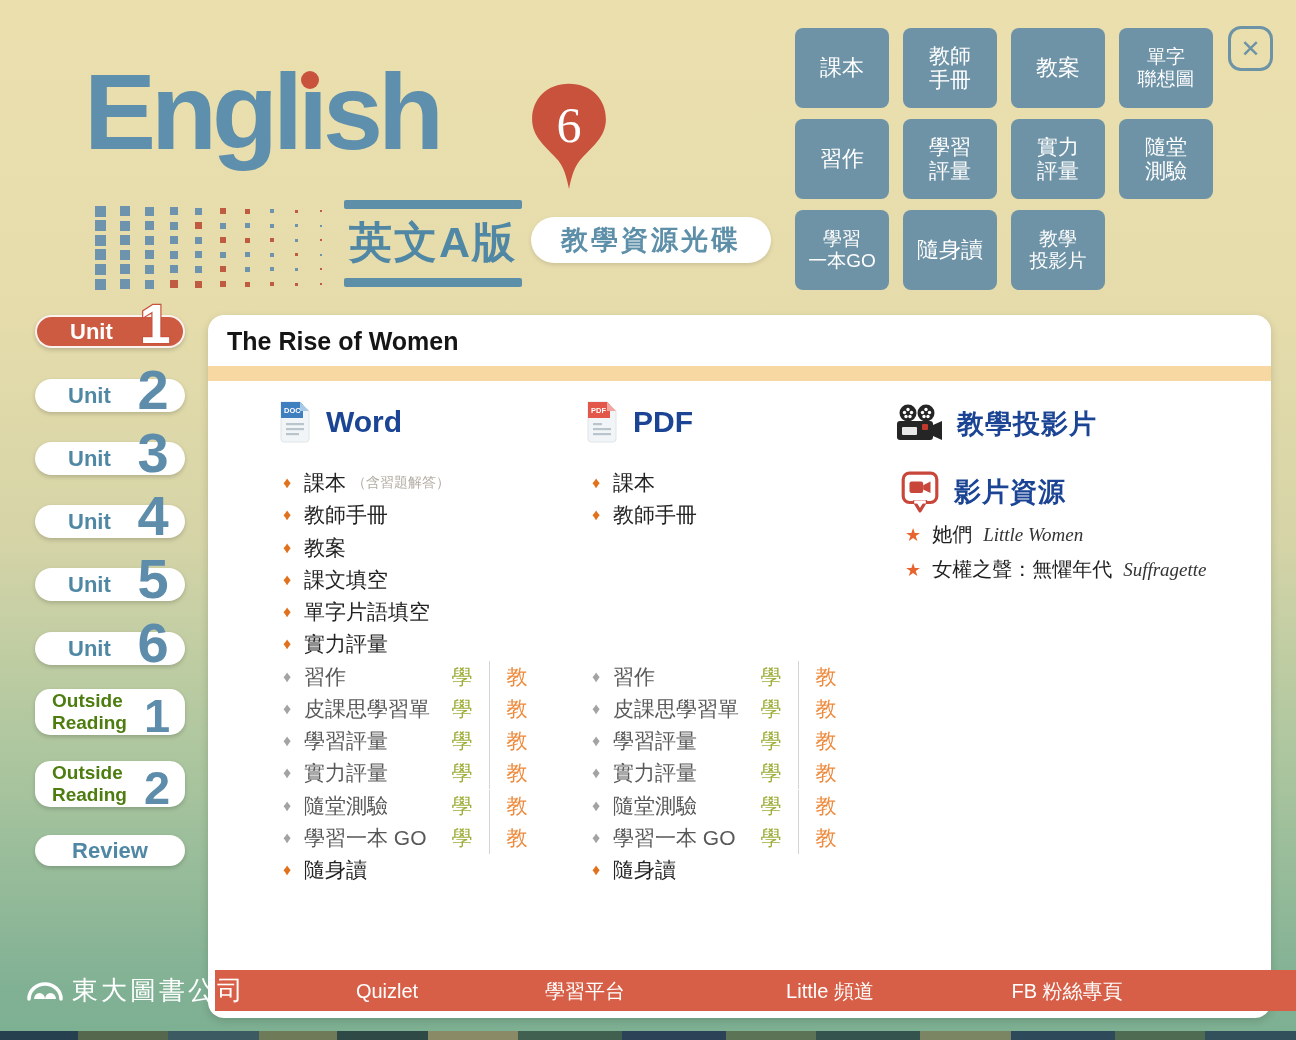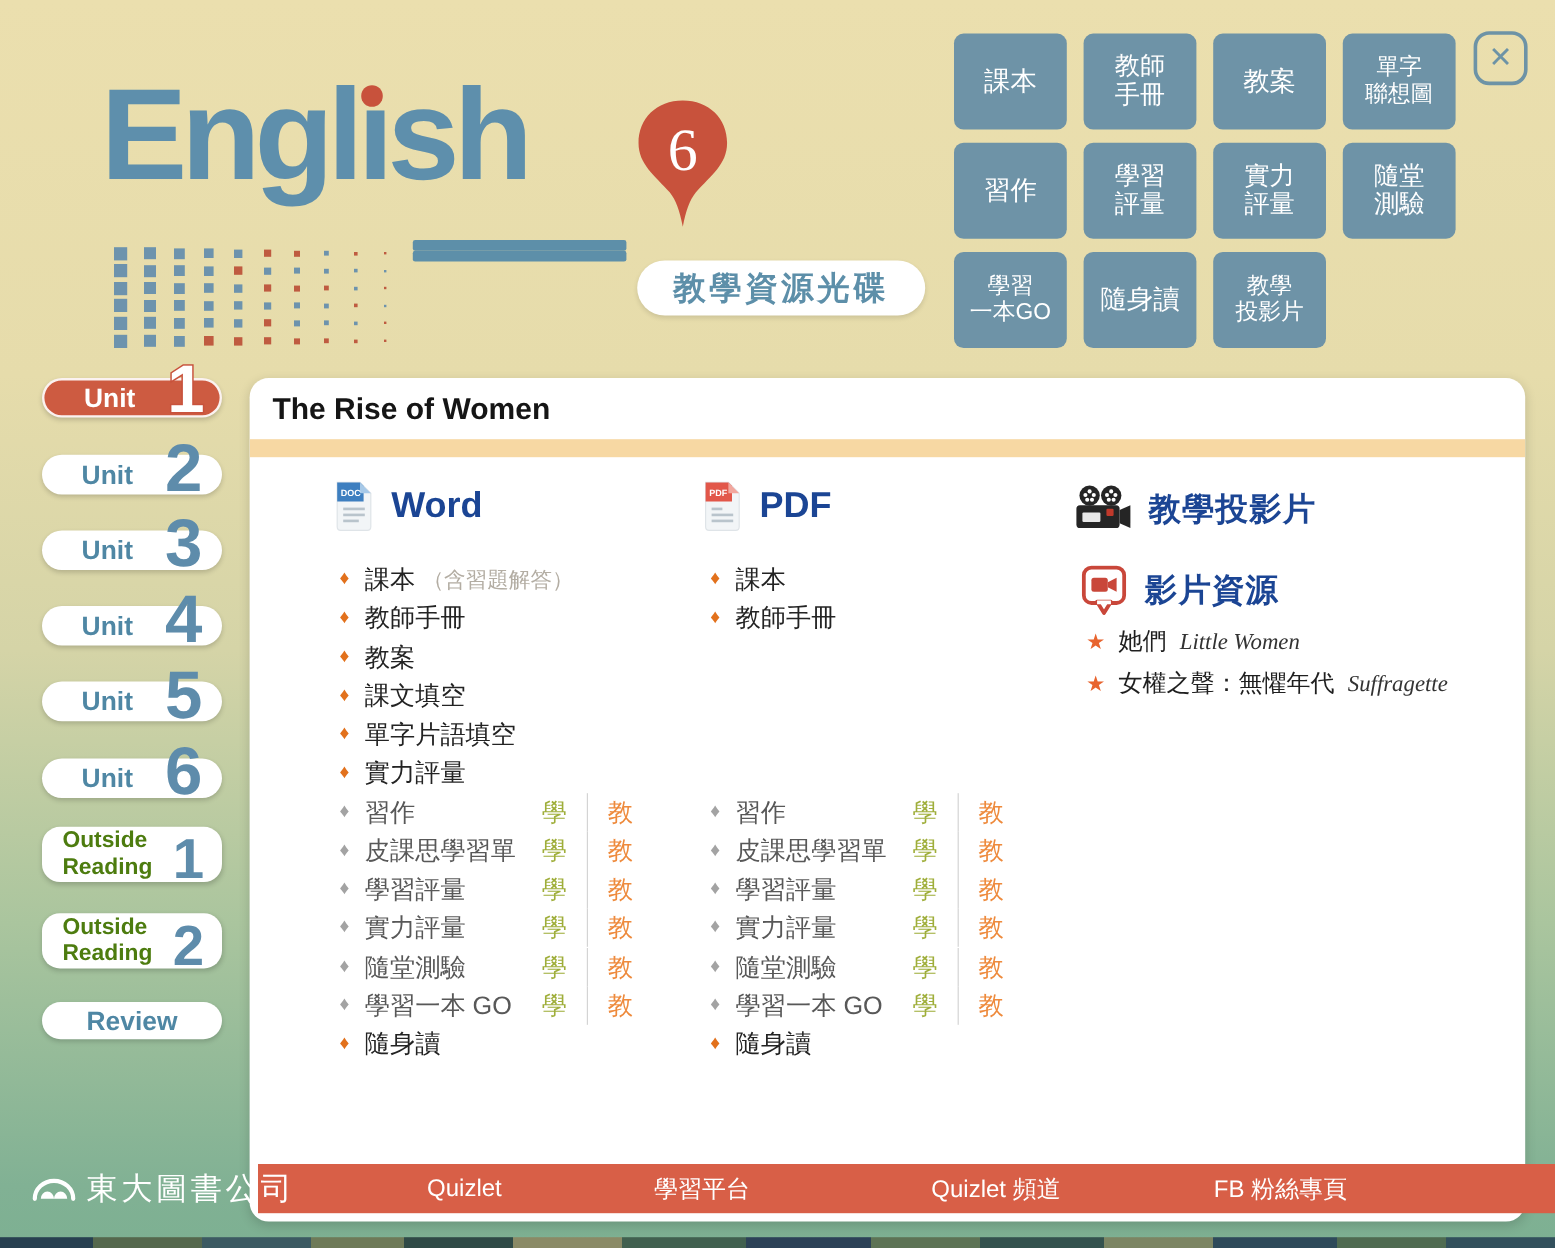--- a/index.html
+++ b/index.html
@@ -64,21 +64,21 @@
   .sec-head { position:absolute; display:flex; align-items:center; gap:14px; }
   .sec-head .stxt { font-size:30px; font-weight:bold; color:#1b4594; }
   .sec-head .stxt-cjk { font-size:27px; font-weight:bold; color:#1b4594; letter-spacing:1px; }
   .doc-ic { width:34px; height:44px; }
   .rlist { position:absolute; top:152px; width:290px; }
   .rrow { position:relative; height:32.25px; display:flex; align-items:center; }
   .dia { width:18px; margin-right:8px; font-size:16px; text-align:center; }
   .dia.on { color:#e2711c; } .dia.off { color:#a3a3a3; }
   .rlabel { font-size:21px; color:#232323; white-space:nowrap; }
   .rrow.dim .rlabel { color:#585858; }
-  .rnote { font-size:18px; color:#b3ada3; margin-left:6px; white-space:nowrap; }
+  .rnote { font-size:14px; color:#b3ada3; margin-left:6px; white-space:nowrap; }
   .badges { position:absolute; left:162px; top:0; height:100%; display:flex; align-items:center; }
   .b-xue { width:44px; text-align:center; font-size:21px; color:#9fae3a; }
   .b-sep { width:1px; height:32px; background:#d4d4d4; margin:0 5px; }
   .b-jiao { width:44px; text-align:center; font-size:21px; color:#ee8a3c; }
   .vrow { position:absolute; display:flex; align-items:baseline; cursor:pointer; }
   .vstar { font-size:18px; color:#e8642e; margin-right:11px; }
   .vzh { font-size:20px; color:#1f1f1f; font-weight:500; }
   .ven { font-family:"Liberation Serif","DejaVu Serif",serif; font-style:italic; font-size:19px;
     color:#333; margin-left:11px; }
 
@@ -167,20 +167,21 @@
       <i style="width: 2px; height: 2px; left: 231.5px; top: 5px; background: rgb(191, 91, 64);"></i>
       <i style="width: 2px; height: 2px; left: 231.5px; top: 19.6px; background: rgb(109, 147, 173);"></i>
       <i style="width: 2px; height: 2px; left: 231.5px; top: 34.2px; background: rgb(191, 91, 64);"></i>
       <i style="width: 2px; height: 2px; left: 231.5px; top: 48.8px; background: rgb(109, 147, 173);"></i>
       <i style="width: 2px; height: 2px; left: 231.5px; top: 63.4px; background: rgb(191, 91, 64);"></i>
       <i style="width: 2px; height: 2px; left: 231.5px; top: 78px; background: rgb(191, 91, 64);"></i>
     </div>
 
   <div class="edition">
     <div class="bar"></div>
+    <div class="etxt">英文A版</div>
     <div class="bar"></div>
   </div>
 
   <div class="disc-pill">教學資源光碟</div>
 
   <div class="top-grid">
       <div class="tbtn">
         <div>課本</div>
       </div>
       <div class="tbtn two">
@@ -501,21 +502,21 @@
           <span class="vstar">★</span>
           <span class="vzh">女權之聲：無懼年代</span>
           <span class="ven">Suffragette</span>
         </div>
       </div>
   </div>
 
   <div class="footer-bar" id="footer-bar">
       <span class="flink" style="left: 172px;">Quizlet</span>
       <span class="flink" style="left: 370px;">學習平台</span>
-      <span class="flink" style="left: 615px;">Quizlet 頻道</span>
+      <span class="flink" style="left: 615px;">Little 頻道</span>
       <span class="flink" style="left: 852px;">FB 粉絲專頁</span>
     </div>
 
   <div class="company">
     <svg width="38" height="30" viewBox="0 0 38 28">
       <path d="M3 23 A16 15 0 0 1 35 23" fill="none" stroke="#ffffff" stroke-width="3.5" stroke-linecap="round"></path>
       <path d="M8 23 A5.5 6 0 0 1 19 23 Z" fill="#ffffff"></path>
       <path d="M19 23 A5.5 6 0 0 1 30 23 Z" fill="#ffffff"></path>
     </svg>
     <span class="ctxt">東大圖書公司</span>

